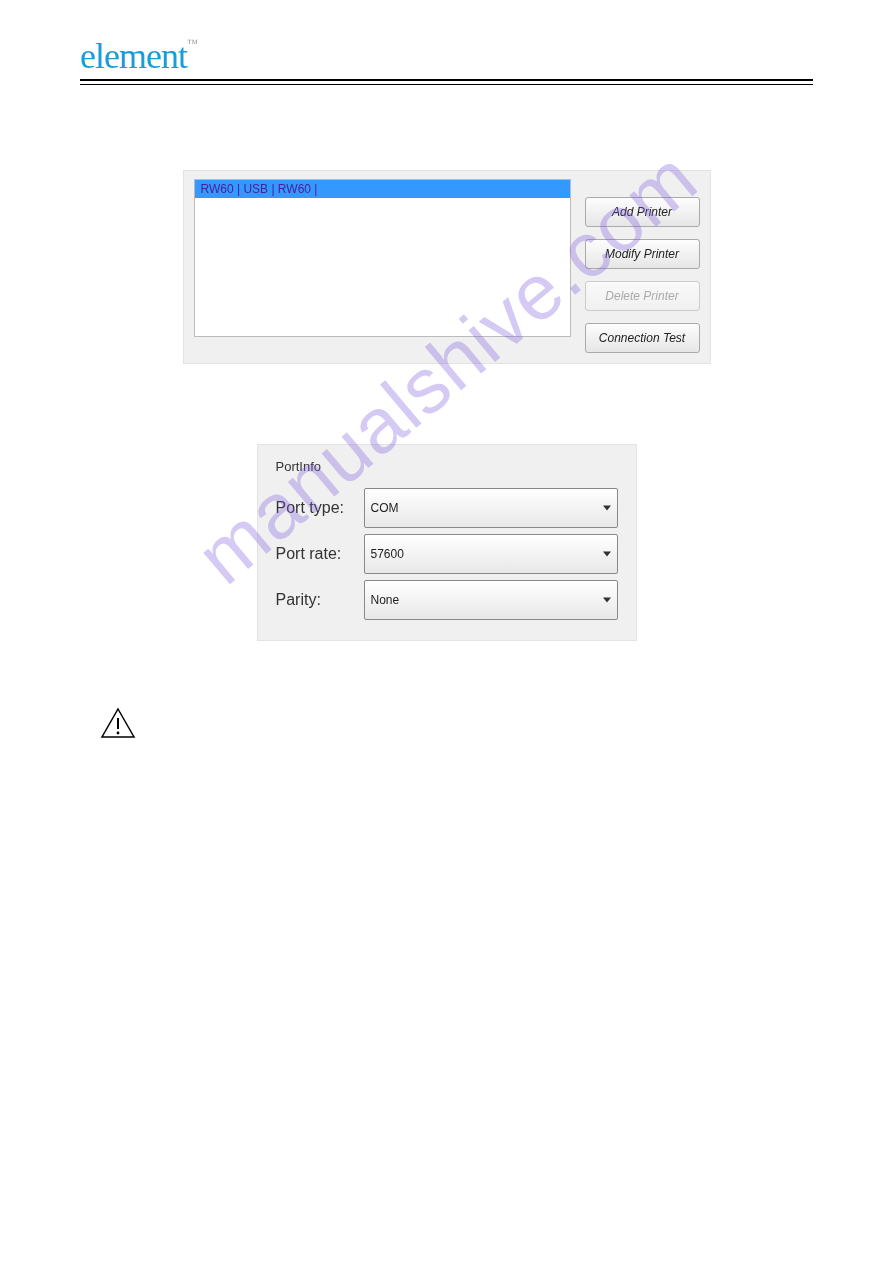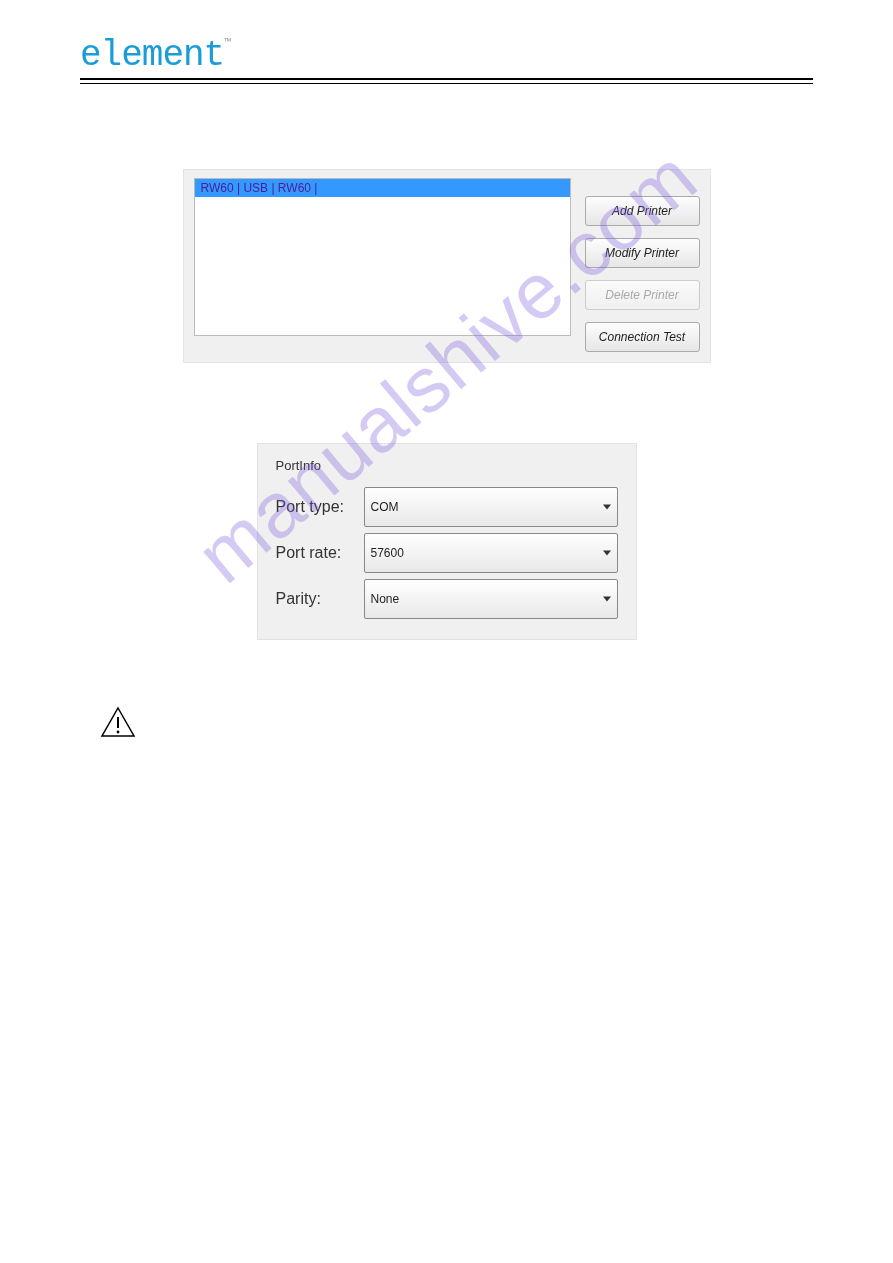--- a/index.html
+++ b/index.html
@@ -7,21 +7,21 @@
     width: 893px;
     height: 1263px;
     background: #fff;
     font-family: Arial, sans-serif;
     position: relative;
   }
   .page {
     padding: 35px 80px 0 80px;
   }
   .logo {
-    font-family: Liberation Mono, monospace;
+    font-family: Liberation Serif, serif;
     font-size: 36px;
     font-weight: 400;
     color: #1a9cd8;
     letter-spacing: -1px;
     position: relative;
     display: inline-block;
   }
   .logo-tm {
     font-size: 11px;
     color: #999;

